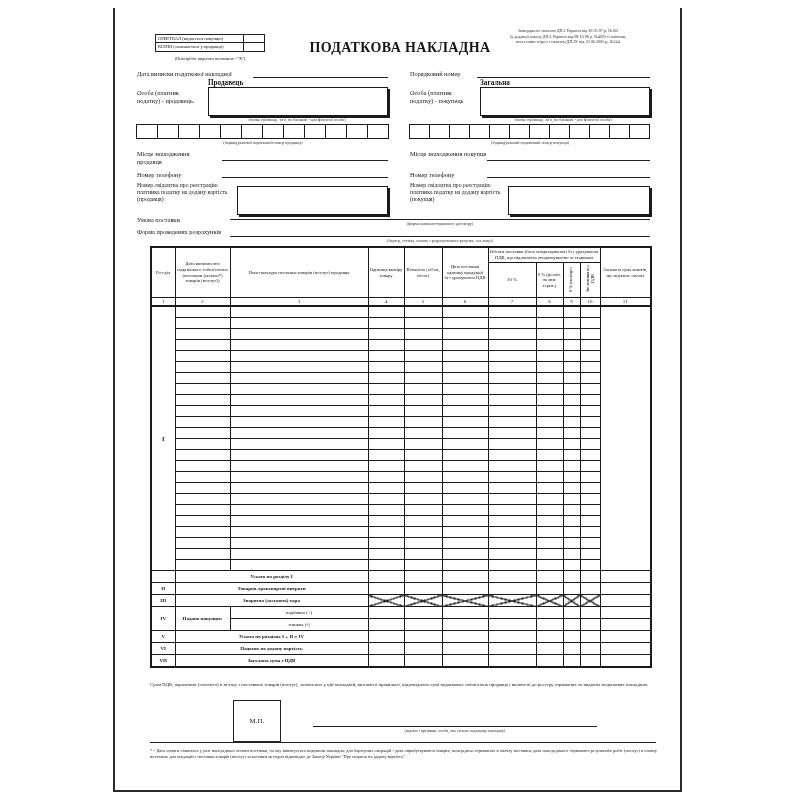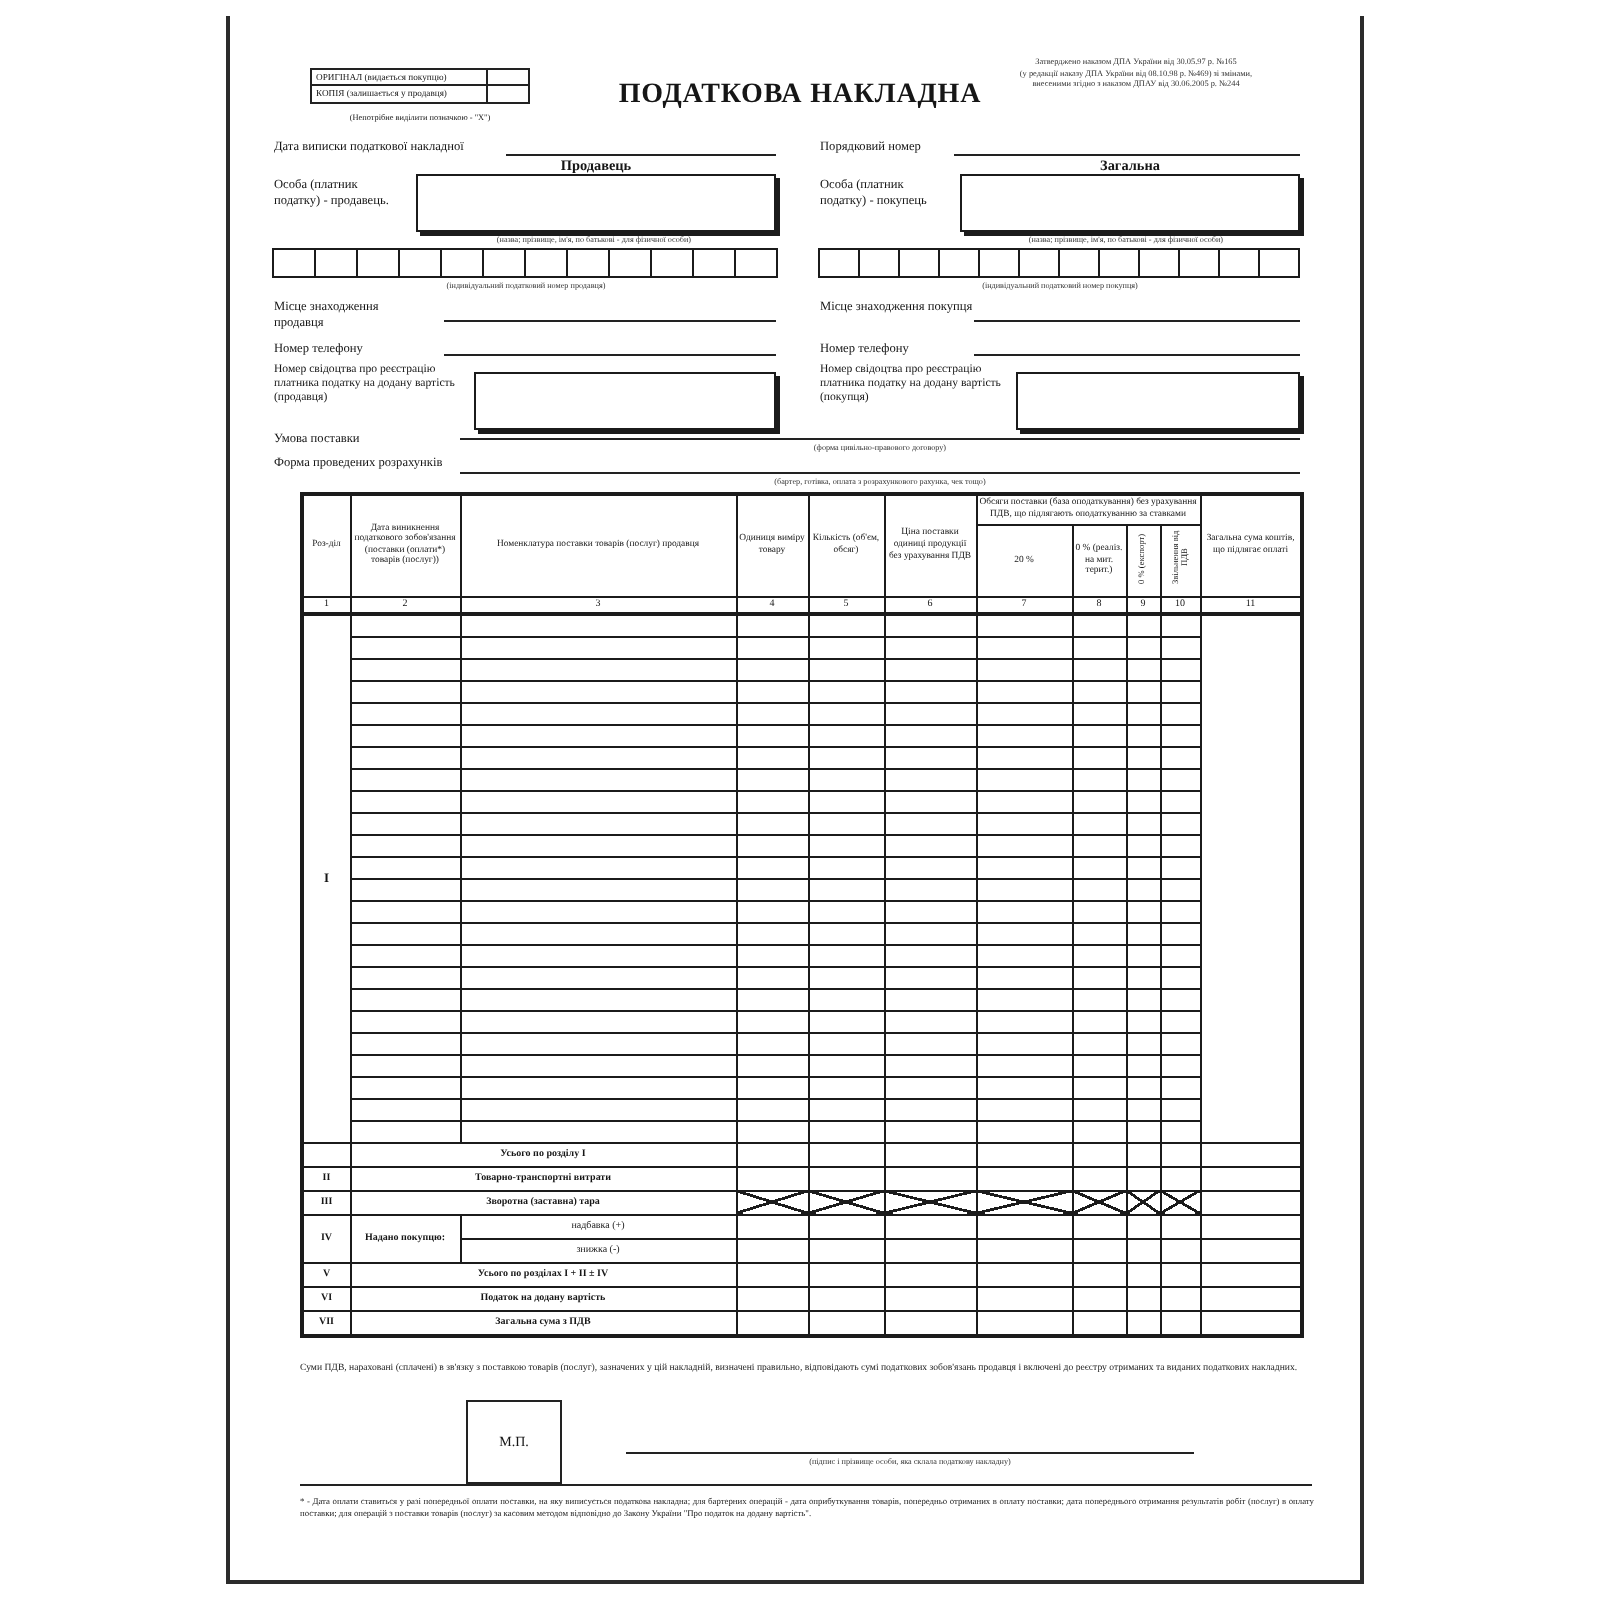--- a/index.html
+++ b/index.html
@@ -15,21 +15,21 @@
   }
   
   .corner-table{border-collapse:collapse;}
   .corner-table td{border:1px solid #222;font-size:4.6px;line-height:1.6;padding:0 2px;white-space:nowrap;}
   .corner-table td.tick{width:16px;}
   .corner-note{font-size:4.2px;text-align:center;}
   .doc-title{font-size:14px;font-weight:bold;text-align:center;letter-spacing:0.4px;}
   .approval{font-size:4.2px;line-height:1.35;text-align:center;color:#333;}
   .lbl{font-size:6.3px;line-height:1.25;}
   .lbl-sm{font-size:5.8px;line-height:1.22;}
-  .sec-title{font-size:7.2px;font-weight:bold;text-align:center;}
+  .sec-title{font-size:7.2px;font-weight:bold;}
   .uline{border-bottom:1px solid #222;}
   .shadowbox{border:1px solid #1b1b1b;box-shadow:2px 2px 0 0 #1b1b1b;background:#fff;}
   .cap{font-size:4.1px;text-align:center;color:#333;white-space:nowrap;overflow:visible;}
   .dgrid{display:flex;}
   .dgrid .dcell{height:13px;border:1px solid #1b1b1b;margin-left:-1px;background:#fff;}
   .dgrid.seller .dcell{width:20px;}
   .dgrid.buyer  .dcell{width:19px;}
 
   
   table.main{border-collapse:collapse;table-layout:fixed;width:500px;border:2px solid #1b1b1b;}

